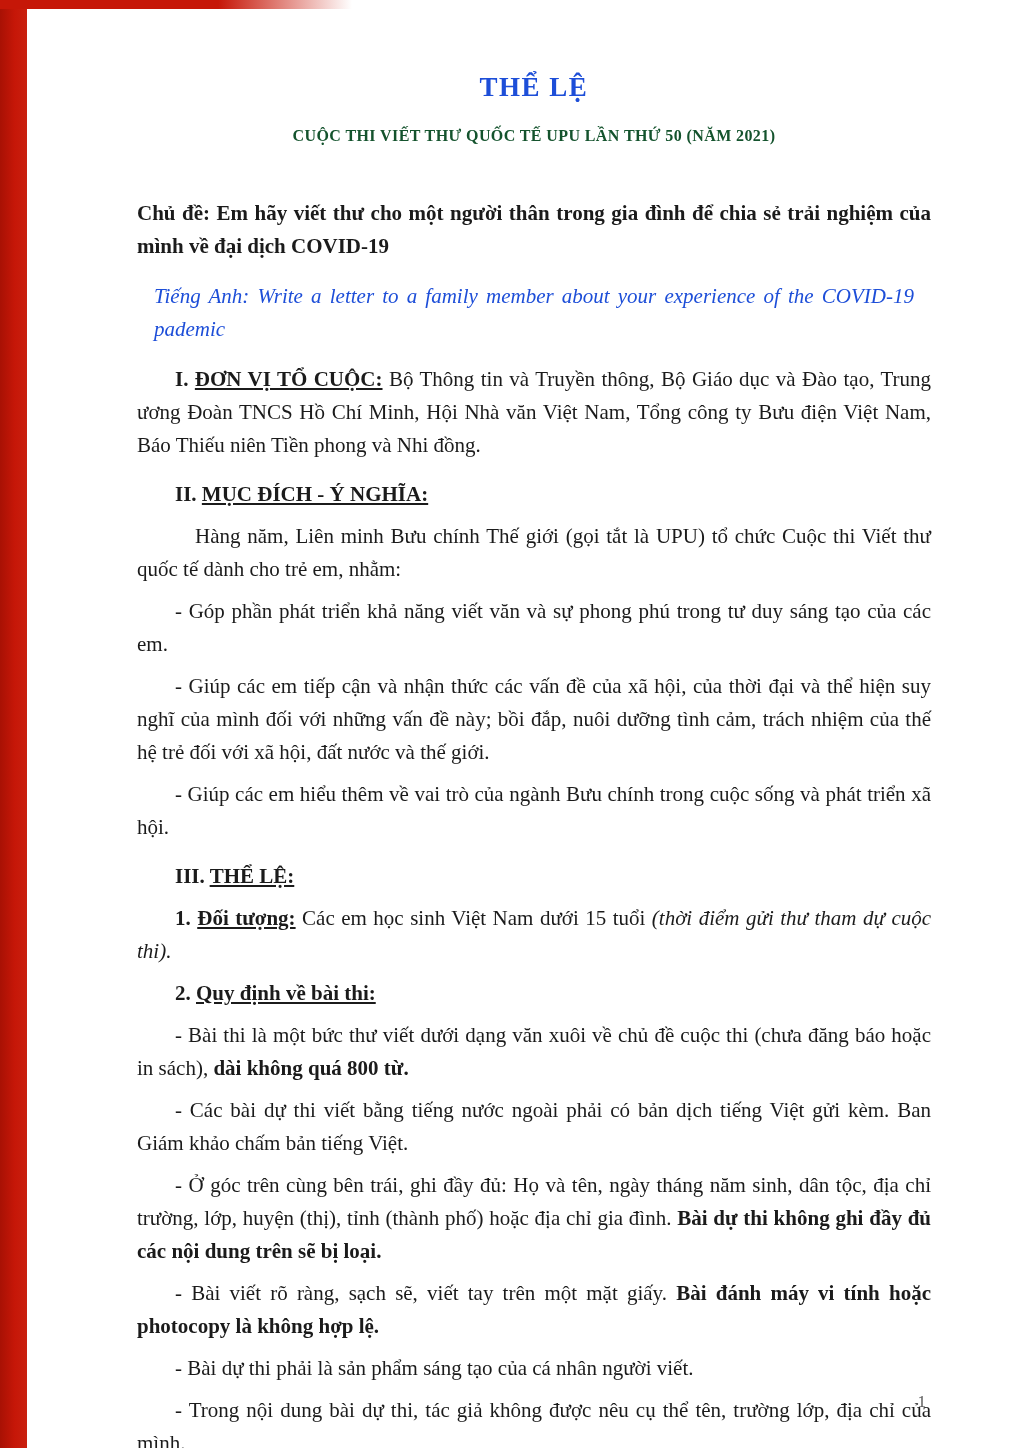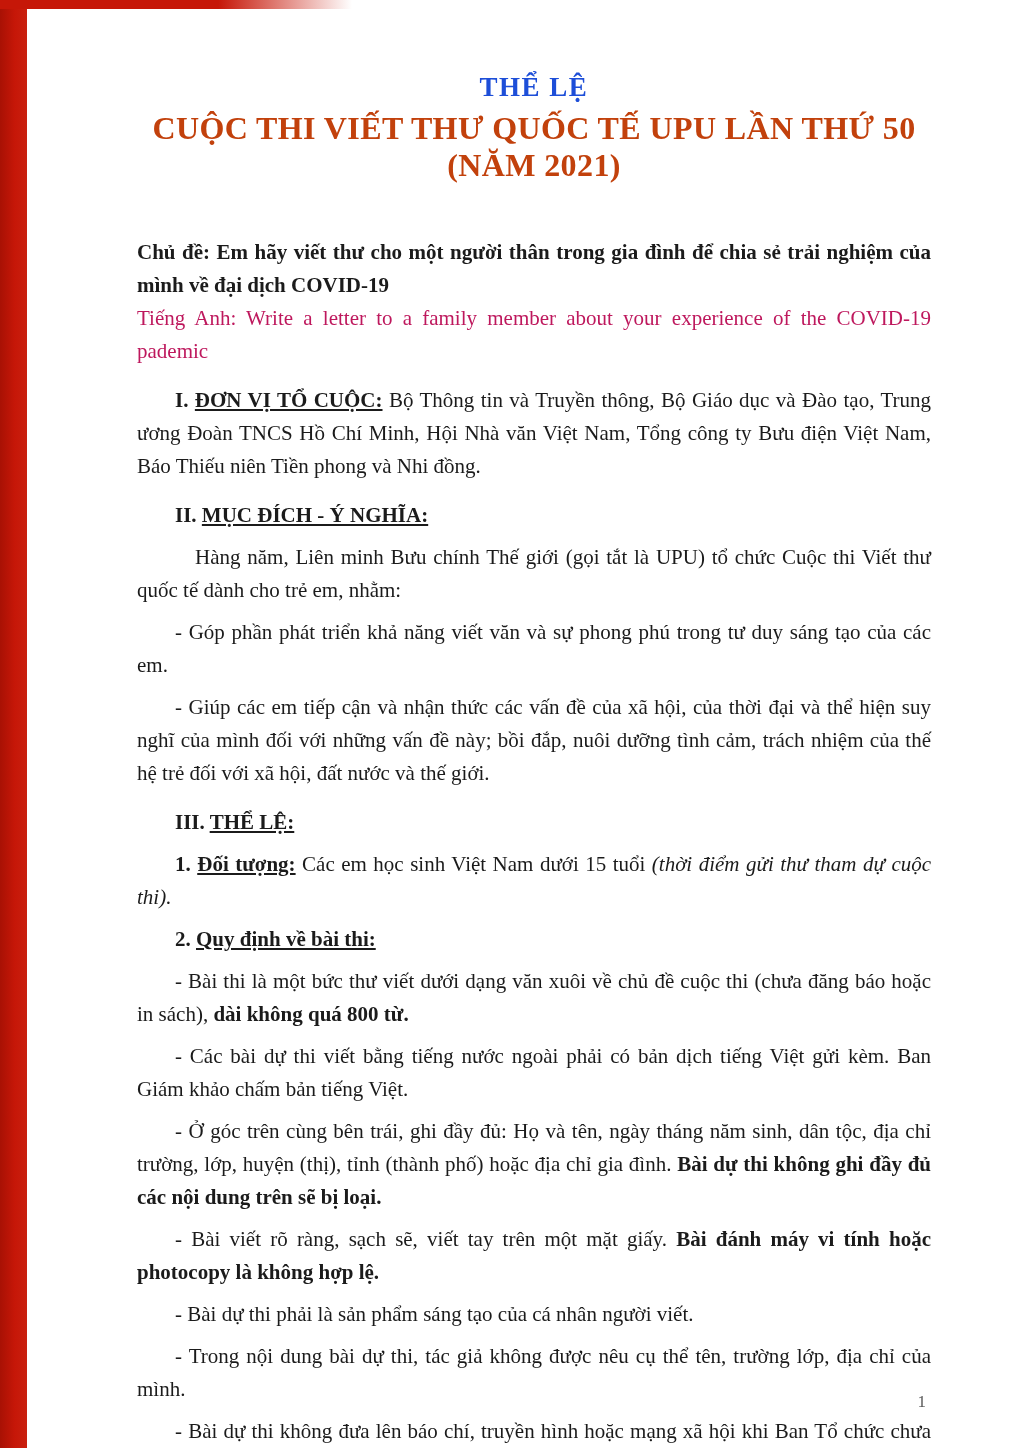--- a/index.html
+++ b/index.html
@@ -23,32 +23,32 @@
     position:absolute;left:137px;top:0;width:794px;
     padding-top:72px;
     filter:blur(0.35px);
   }
   .title-block{text-align:center;}
   .doc-title{
     margin:0;font-size:27px;font-weight:bold;letter-spacing:1.5px;
     color:#1d4ed8;
   }
   .doc-subtitle{
-    margin:7px 0 0 0;font-size:32px;font-weight:bold;letter-spacing:0.4px;
-    color:#c2410c;
+    margin:24px 0 0 0;font-size:16px;font-weight:bold;letter-spacing:0.4px;
+    color:#14532d;
   }
   .para{
     margin:9px 0 0 0;
     font-size:21px;line-height:33px;
     text-align:justify;
     text-indent:38px;
   }
   .topic-block{margin-top:52px;}
   .topic-vi{font-weight:bold;text-indent:0;margin:0;}
-  .topic-en{text-indent:0;margin:0;color:#be185d;}
+  .topic-en{font-style:italic;text-indent:0;margin:17px;color:#1d4ed8;}
   .sec-gap{margin-top:16px;}
   b.sec-head{font-weight:bold;}
   .ul{text-decoration:underline;}
   .bi{font-weight:bold;}
   .indent-lg{text-indent:58px;}
   .page-number{
     position:absolute;right:98px;bottom:36px;
     font-size:17px;color:#5a5a5a;
   }
 </style>
@@ -74,20 +74,21 @@
     <b class="sec-head"><span>I.</span> <span class="ul">ĐƠN VỊ TỔ CUỘC:</span></b>
     <span>Bộ Thông tin và Truyền thông, Bộ Giáo dục và Đào tạo, Trung ương Đoàn TNCS Hồ Chí Minh, Hội Nhà văn Việt Nam, Tổng công ty Bưu điện Việt Nam, Báo Thiếu niên Tiền phong và Nhi đồng.</span>
   </p>
 
   <p class="para sec-gap">
     <b class="sec-head"><span>II.</span> <span class="ul">MỤC ĐÍCH - Ý NGHĨA:</span></b>
   </p>
   <p class="para indent-lg">Hàng năm, Liên minh Bưu chính Thế giới (gọi tắt là UPU) tổ chức Cuộc thi Viết thư quốc tế dành cho trẻ em, nhằm:</p>
   <p class="para">- Góp phần phát triển khả năng viết văn và sự phong phú trong tư duy sáng tạo của các em.</p>
   <p class="para">- Giúp các em tiếp cận và nhận thức các vấn đề của xã hội, của thời đại và thể hiện suy nghĩ của mình đối với những vấn đề này; bồi đắp, nuôi dưỡng tình cảm, trách nhiệm của thế hệ trẻ đối với xã hội, đất nước và thế giới.</p>
+  <p class="para">- Giúp các em hiểu thêm về vai trò của ngành Bưu chính trong cuộc sống và phát triển xã hội.</p>
 
   <p class="para sec-gap">
     <b class="sec-head"><span>III.</span> <span class="ul">THỂ LỆ:</span></b>
   </p>
 
   <p class="para">
     <b class="bi"><span>1.</span> <span class="ul">Đối tượng:</span></b>
     <span>Các em học sinh Việt Nam dưới 15 tuổi</span>
     <i>(thời điểm gửi thư tham dự cuộc thi).</i>
   </p>

